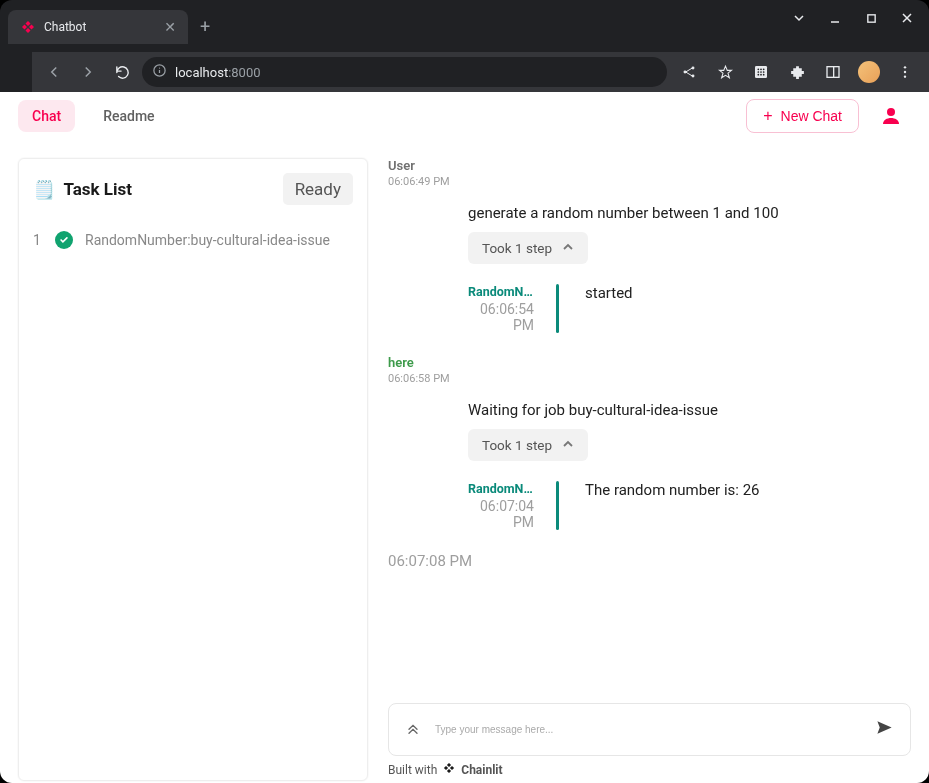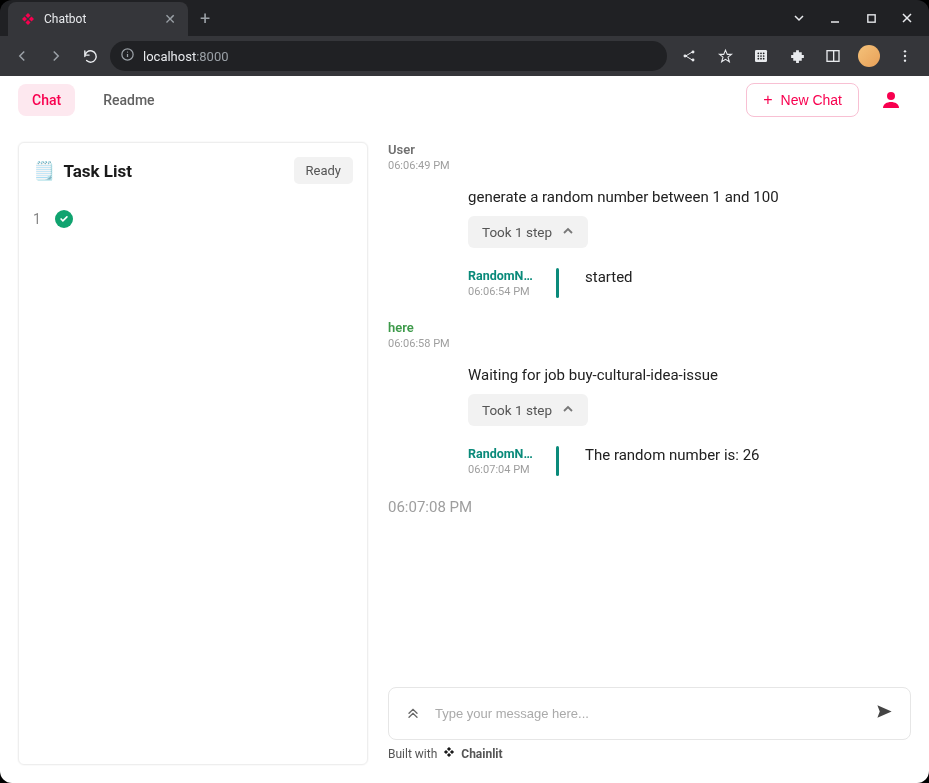--- a/index.html
+++ b/index.html
@@ -1,30 +1,30 @@
 <!DOCTYPE html>
 <html><head>
 <meta charset="utf-8">
 <style>
 * { box-sizing: border-box; margin: 0; padding: 0; }
 body { font-family: -apple-system, BlinkMacSystemFont, "Segoe UI", Roboto, Helvetica, Arial, sans-serif; background: #000; width: 929px; height: 783px; overflow: hidden; border-radius: 12px; }
 
 
 .browser-chrome { background: #202124; }
-.tab-strip { display: flex; align-items: center; height: 36px; padding: 4px 8px; position: relative; }
+.tab-strip { display: flex; align-items: center; height: 52px; padding: 4px 8px; position: relative; }
 .tab { display: flex; align-items: center; gap: 8px; background: #35363a; color: #e8eaed; font-size: 12px; padding: 8px 12px; border-radius: 8px 8px 0 0; min-width: 180px; height: 34px; margin-top: 2px; }
 .tab-favicon { width: 16px; height: 16px; display: inline-flex; align-items: center; justify-content: center; }
 .tab-favicon svg { width: 14px; height: 14px; }
 .tab-title { flex: 1; }
 .tab-close { color: #9aa0a6; font-size: 14px; cursor: pointer; }
 .new-tab { color: #9aa0a6; font-size: 18px; margin-left: 12px; cursor: pointer; }
 .window-ctrls { position: absolute; right: 8px; top: 0; display: flex; align-items: center; gap: 8px; height: 36px; }
 .window-ctrls .wc { width: 28px; height: 28px; display: inline-flex; align-items: center; justify-content: center; color: #e8eaed; cursor: pointer; }
 
-.toolbar { display: flex; align-items: center; height: 40px; padding: 4px 8px; gap: 6px; background: #35363a; }
+.toolbar { display: flex; align-items: center; height: 40px; padding: 4px 8px; gap: 6px; background: #35363a; margin-left: 32px; }
 .nav-btn { width: 28px; height: 28px; display: inline-flex; align-items: center; justify-content: center; color: #9aa0a6; border-radius: 50%; cursor: pointer; }
 .nav-btn.active { color: #e8eaed; }
 .addr-bar { flex: 1; display: flex; align-items: center; background: #202124; border-radius: 16px; height: 30px; padding: 0 10px; gap: 8px; }
 .addr-bar .info-icon { color: #9aa0a6; }
 .addr-text { color: #e8eaed; font-size: 13px; }
 .addr-text .port { color: #9aa0a6; }
 .toolbar-right { display: flex; align-items: center; gap: 4px; }
 .toolbar-right .tbtn { width: 32px; height: 32px; display: inline-flex; align-items: center; justify-content: center; color: #e8eaed; cursor: pointer; border-radius: 50%; }
 .avatar-circle { width: 22px; height: 22px; border-radius: 50%; background: linear-gradient(135deg, #f4c27a, #e8a058); }
 
@@ -39,21 +39,21 @@
 .new-chat-btn .plus { font-size: 16px; line-height: 1; }
 .user-icon { width: 40px; height: 40px; display: inline-flex; align-items: center; justify-content: center; color: #f8004f; margin-left: 12px; cursor: pointer; }
 
 .app-body { flex: 1; display: flex; gap: 20px; padding: 18px; min-height: 0; }
 
 
 .sidebar { width: 350px; background: #fff; border: 1px solid #eee; border-radius: 6px; padding: 14px 14px; display: flex; flex-direction: column; box-shadow: 0 0 0 1px rgba(0,0,0,0.02); }
 .task-header { display: flex; align-items: center; justify-content: space-between; margin-bottom: 20px; }
 .task-title { display: flex; align-items: center; gap: 8px; font-size: 17px; font-weight: 700; color: #1a1a1a; }
 .task-title .noteicon { font-size: 18px; }
-.ready-badge { background: #f2f2f2; color: #555; font-size: 13px; padding: 6px 12px; border-radius: 5px; }
+.ready-badge { background: #f2f2f2; color: #555; font-size: 17px; padding: 6px 12px; border-radius: 5px; }
 .task-row { display: flex; align-items: center; gap: 12px; font-size: 14px; padding: 6px 0; }
 .task-row .idx { color: #888; width: 10px; }
 .task-row .check { width: 18px; height: 18px; border-radius: 50%; background: #10a36f; display: inline-flex; align-items: center; justify-content: center; }
 .task-row .check svg { width: 10px; height: 10px; }
 .task-row .name { color: #888; }
 
 
 .main { flex: 1; display: flex; flex-direction: column; min-height: 0; }
 .messages { flex: 1; overflow-y: auto; padding-right: 4px; }
 .msg { display: flex; gap: 18px; margin-bottom: 22px; }
@@ -61,33 +61,33 @@
 .msg .meta .sender { font-size: 13px; font-weight: 600; color: #707070; }
 .msg .meta .sender.agent { color: #3d9a4a; }
 .msg .meta .time { font-size: 11px; color: #9e9e9e; margin-top: 2px; white-space: nowrap; }
 .msg .content { flex: 1; font-size: 15px; color: #212121; margin-top: 46px; }
 .msg .content .text { margin-bottom: 10px; }
 .step-badge { display: inline-flex; align-items: center; gap: 10px; background: #f2f2f2; color: #555; font-size: 13.5px; padding: 8px 14px; border-radius: 6px; cursor: pointer; margin-bottom: 14px; }
 .step-badge .chev { color: #777; }
 .substep { display: flex; gap: 22px; margin-top: 6px; }
 .substep .submeta { width: 66px; text-align: left; }
 .substep .submeta .subname { font-size: 12.5px; font-weight: 700; color: #0a8a7a; white-space: nowrap; overflow: hidden; text-overflow: ellipsis; }
-.substep .submeta .subtime { font-size: 11px; color: #9e9e9e; margin-top: 2px; }
+.substep .submeta .subtime { font-size: 14px; color: #9e9e9e; margin-top: 2px; text-align: right; }
 .substep .bar { width: 3px; background: #0a8a7a; border-radius: 2px; align-self: stretch; }
 .substep .subtext { font-size: 15px; color: #212121; padding-left: 4px; }
 
 .final-msg { display: flex; gap: 18px; margin-bottom: 20px; }
 .final-msg .meta { width: 62px; text-align: left; flex-shrink: 0; }
 .final-msg .meta .time { font-size: 15px; color: #9e9e9e; white-space: nowrap; }
 .final-msg .content { flex: 1; font-size: 15px; color: #212121; }
 
 
 .composer { border: 1px solid #e6e6e6; border-radius: 8px; padding: 14px 16px; display: flex; align-items: center; gap: 14px; margin-top: 10px; }
 .composer .expand { color: #666; cursor: pointer; }
-.composer input { flex: 1; border: none; outline: none; font-size: 13px; color: #6d28d9; }
+.composer input { flex: 1; border: none; outline: none; font-size: 10px; color: #6d28d9; }
 .composer input::placeholder { color: #aaa; }
 .composer .send { color: #444; cursor: pointer; }
 
 .footer { text-align: left; font-size: 12px; color: #555; padding: 6px 0 2px; }
 .footer .brand { font-weight: 700; }
 .footer .logo-dot { display: inline-block; vertical-align: middle; margin: 0 3px 2px 3px; }
 </style>
 </head>
 <body>
 
@@ -237,20 +237,21 @@
         </div>
         <div class="ready-badge">Ready</div>
       </div>
       <div class="task-row">
         <span class="idx">1</span>
         <span class="check">
           <svg viewBox="0 0 12 12">
               <path d="M2.5 6l2.2 2.2L9.5 3.5" stroke="#fff" stroke-width="2" fill="none" stroke-linecap="round"></path>
             </svg>
         </span>
+        <span class="name">RandomNumber:buy-cultural-idea-issue</span>
       </div>
     </div>
 
     <div class="main">
       <div class="messages">
 
         <div class="msg">
           <div class="meta">
             <div class="sender">User</div>
             <div class="time">06:06:49 PM</div>

